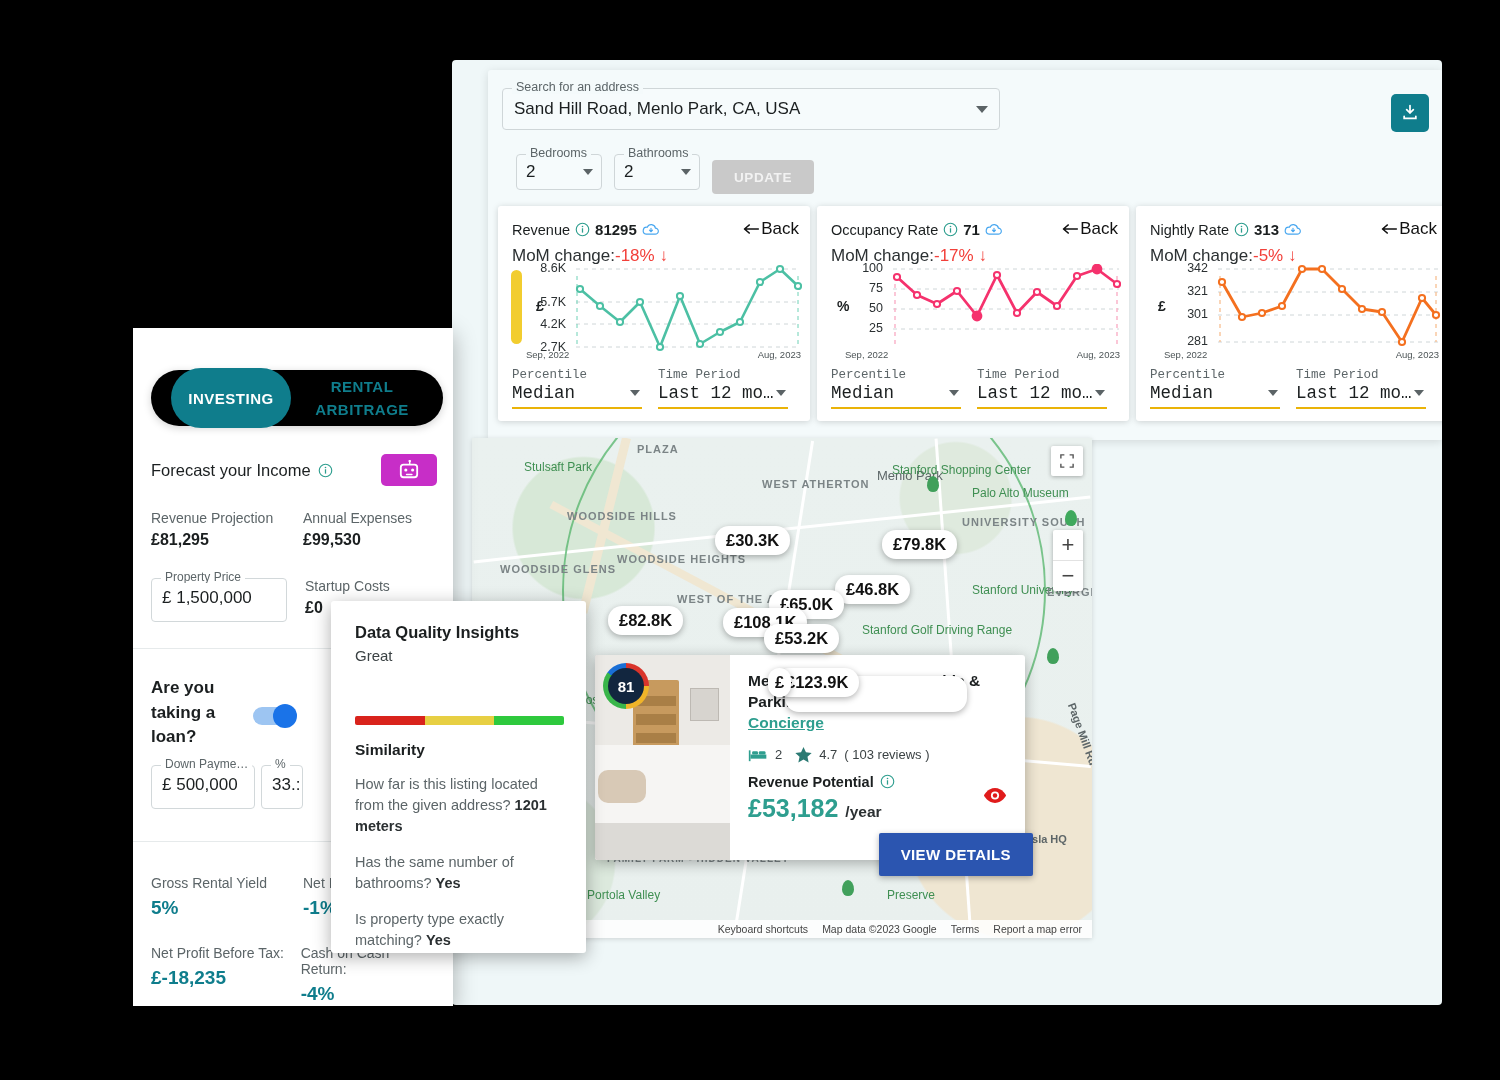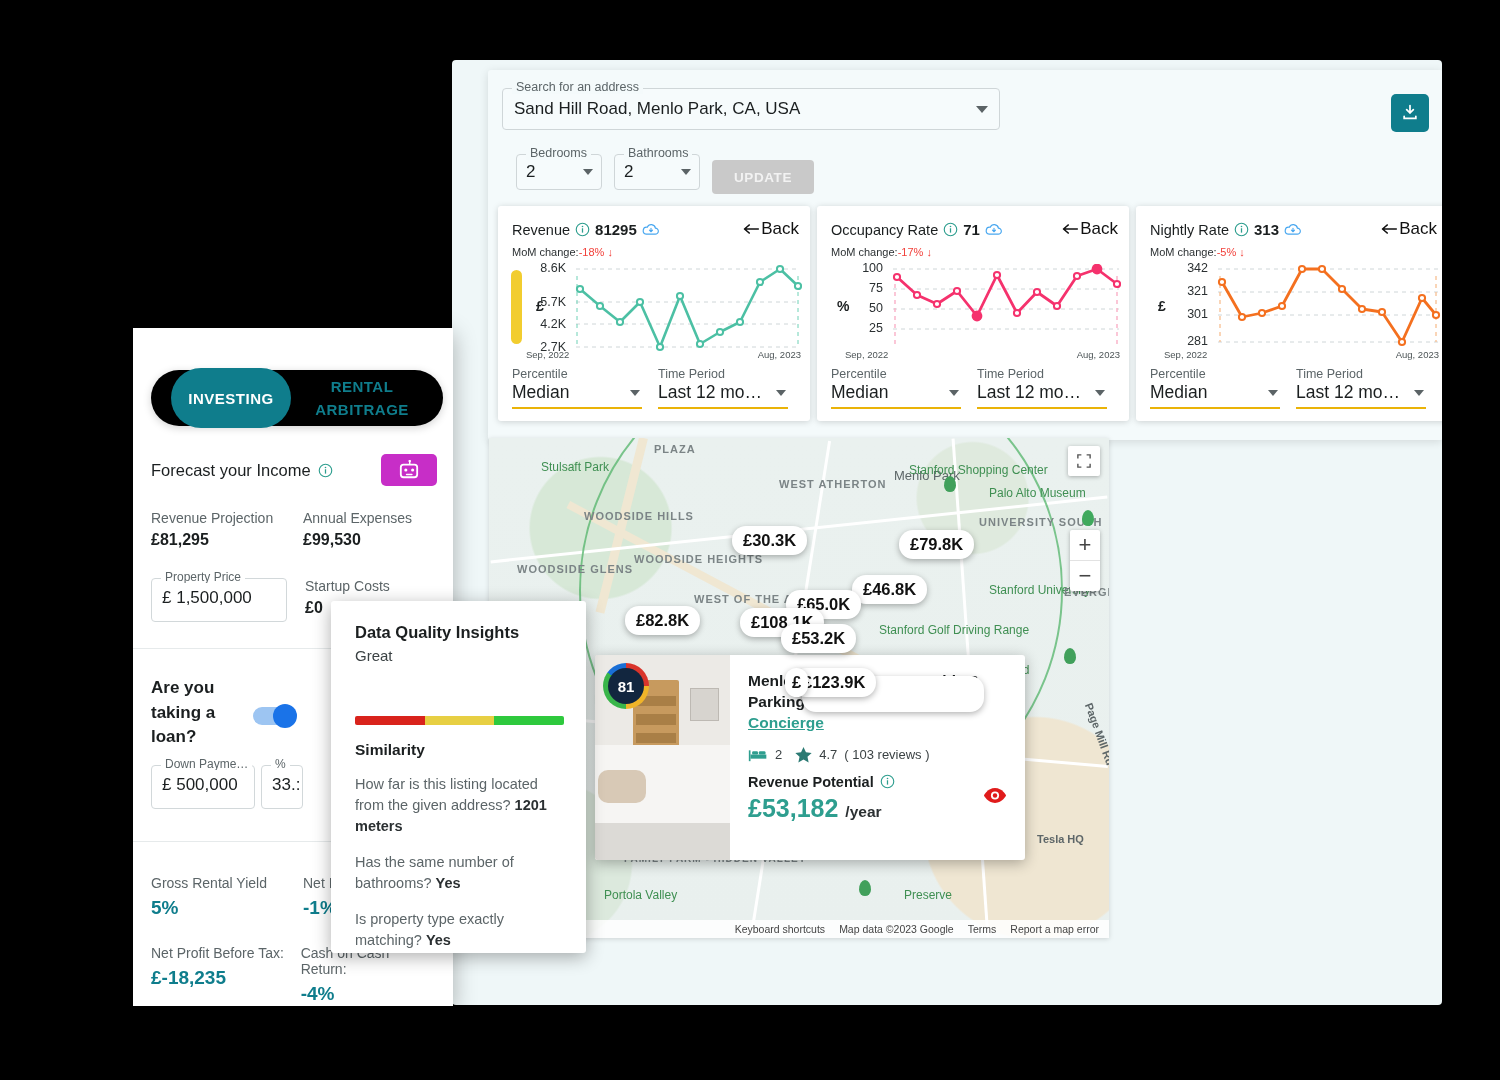--- a/index.html
+++ b/index.html
@@ -48,36 +48,36 @@
 
   
   .cards{position:absolute;left:10px;top:136px;display:flex;gap:7px;}
   .card{
     width:312px;height:215px;background:#fff;border-radius:3px;
     box-shadow:0 1px 6px rgba(0,0,0,.17);position:relative;
   }
   .card-head{position:absolute;left:14px;top:15px;display:flex;align-items:center;gap:5px;font-size:14.5px;color:#1b1f20;}
   .card-head b{font-size:15px;}
   .back-btn{position:absolute;right:11px;top:13px;font-size:17px;color:#111;display:flex;align-items:center;gap:1px;cursor:pointer;}
-  .mom{position:absolute;left:14px;top:40px;font-size:11px;color:#2b3032;}
+  .mom{position:absolute;left:14px;top:40px;font-size:17px;color:#2b3032;}
   .mom .neg{color:#f2403a;}
   .yellowbar{position:absolute;left:13px;top:64px;width:11px;height:74px;border-radius:6px;background:#f2cd2f;}
   .chartarea{position:absolute;left:20px;top:58px;width:282px;height:90px;}
   .unit{position:absolute;font-size:14px;color:#1b1f20;font-weight:700;}
   .axlabel{position:absolute;font-size:12.5px;color:#2b3032;text-align:right;}
   .daterange{position:absolute;left:28px;right:9px;top:143px;display:flex;justify-content:space-between;font-size:9.5px;color:#4c5456;}
-  .selectors{position:absolute;left:14px;right:22px;bottom:12px;display:flex;gap:16px;}
+  .selectors{position:absolute;left:14px;right:22px;bottom:12px;display:flex;gap:16px;font-family:Liberation Mono, monospace;}
   .sel-col{flex:1;}
   .sel-lbl{font-size:12.5px;color:#5c6568;margin-bottom:1px;}
   .sel-val{font-size:17.5px;color:#1b1f20;border-bottom:2px solid #eab308;padding-bottom:4px;display:flex;align-items:center;justify-content:space-between;cursor:pointer;}
   .sel-val .tri{width:0;height:0;border-left:5px solid transparent;border-right:5px solid transparent;border-top:6px solid #5b6366;margin-right:2px;}
 
   
   .map{
-    position:absolute;left:37px;top:378px;width:620px;height:500px;overflow:hidden;
+    position:absolute;left:20px;top:378px;width:620px;height:500px;overflow:hidden;
     background:#14532d;box-shadow:0 1px 5px rgba(0,0,0,.15);
   }
   .mapinner{position:absolute;inset:0;
     background:
       radial-gradient(circle at 18% 18%, #d7e8d7 0 70px, transparent 72px),
       radial-gradient(circle at 42% 62%, #d7e8d7 0 90px, transparent 92px),
       radial-gradient(circle at 78% 12%, #dfeade 0 55px, transparent 57px),
       radial-gradient(circle at 88% 78%, #efe6d2 0 110px, transparent 112px),
       radial-gradient(circle at 10% 85%, #dce9dd 0 80px, transparent 82px),
       linear-gradient(#eaf1ef,#e9f0ee);
@@ -587,20 +587,21 @@
         <span>£53,182</span>
         <small>/year</small>
       </div>
       <div class="eye">
         <svg width="24" height="17" viewBox="0 0 26 18">
           <path d="M13 1C5 1 1 9 1 9s4 8 12 8 12-8 12-8-4-8-12-8z" fill="#e01b1b"></path>
           <circle cx="13" cy="9" r="4.4" fill="#fff"></circle>
             <circle cx="13" cy="9" r="2.4" fill="#e01b1b"></circle>
         </svg>
       </div>
+      <button class="view-btn">VIEW DETAILS</button>
     </div>
   </div>
 
   <div class="left-window">
     <div class="tabs">
       <div class="tab-active">INVESTING</div>
       <div class="tab-idle">
         <span>RENTAL</span>
         <span>ARBITRAGE</span>
       </div>

